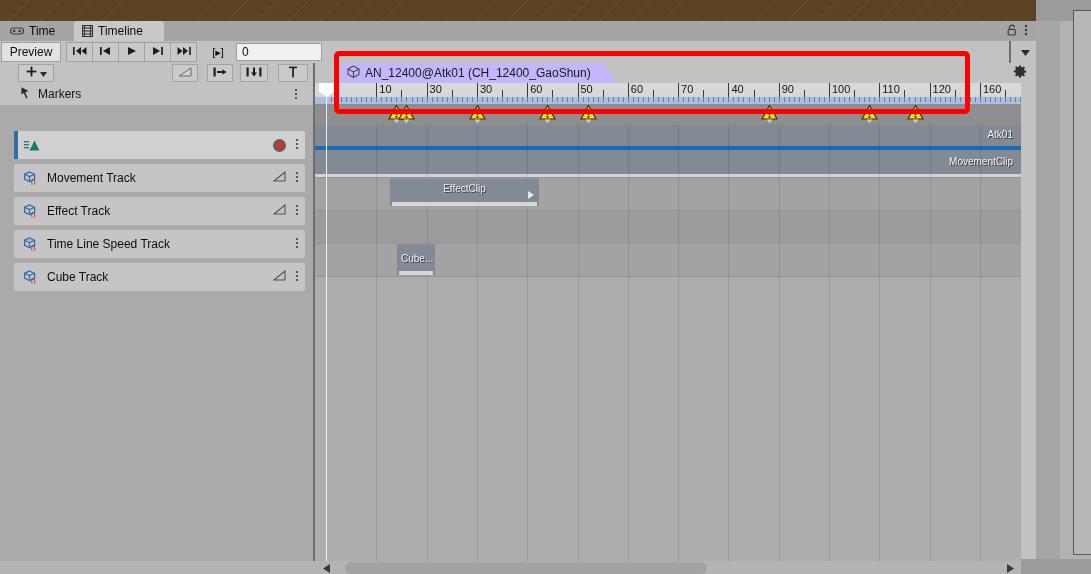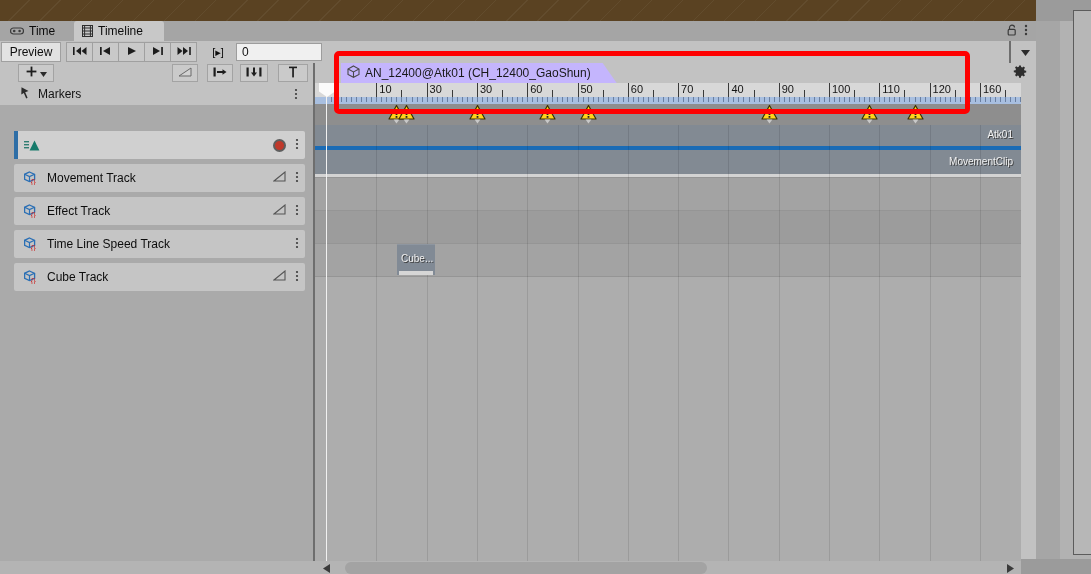--- a/index.html
+++ b/index.html
@@ -631,20 +631,29 @@
           <div class="grid-v" style="left: 463.7px;"></div>
           <div class="grid-v" style="left: 514px;"></div>
           <div class="grid-v" style="left: 564.3px;"></div>
           <div class="grid-v" style="left: 614.6px;"></div>
           <div class="grid-v" style="left: 664.9px;"></div>
         </div>
 
       <div class="clip-label" style="right:8px; top:46px;">Atk01</div>
       <div class="clip-label" style="right:8px; top:73px;">MovementClip</div>
 
+      <div class="clip" style="left:75px; top:95px; width:149px; height:28px;">
+        <div class="clip-txt">EffectClip</div>
+        <span style="position:absolute; right:5px; top:9px;">
+          <svg width="6" height="8" viewBox="0 0 6 8">
+              <path d="M0 0 L6 4 L0 8 Z" fill="#e8e8e8"></path>
+            </svg>
+        </span>
+        <div class="clip-foot"></div>
+      </div>
 
       <div class="clip" style="left:82px; top:161px; width:38px; height:31px;">
         <div class="clip-txt" style="text-align:left; left:4px; top:8px;">Cube...</div>
         <div class="clip-foot"></div>
       </div>
 
       <div class="ruler"></div>
       <div class="ruler-blue"></div>
       <div id="ruler-ticks">
           <div class="tick" style="left: 61.3px;"></div>

